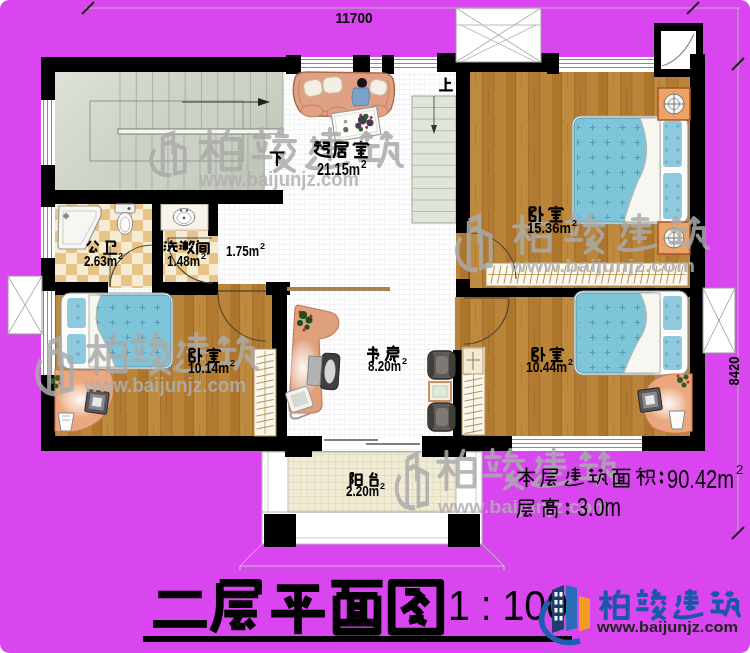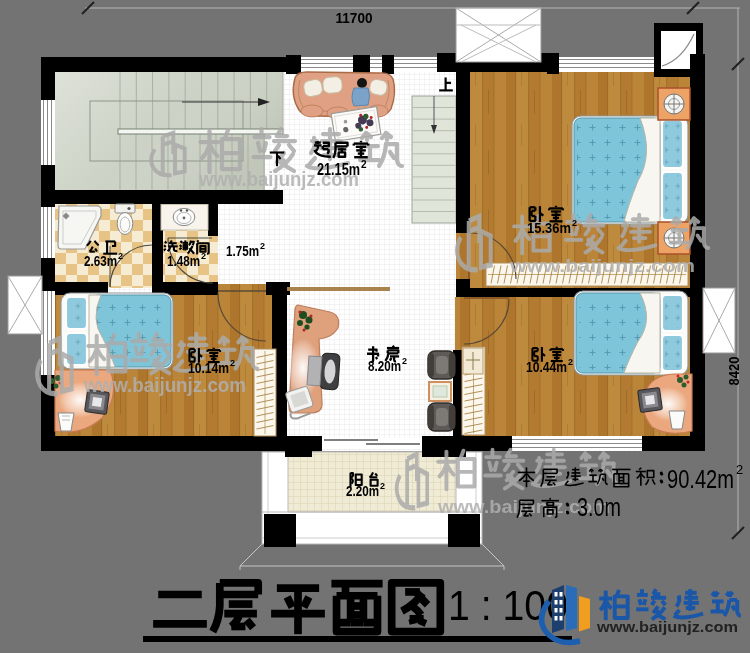--- a/index.html
+++ b/index.html
@@ -1,15 +1,15 @@
 <!DOCTYPE html>
 <html><head><meta charset="utf-8"><title>plan</title>
 <style>
 html,body{margin:0;padding:0;background:#ffffff;}
-#wrap{position:relative;width:750px;height:653px;overflow:hidden;background:#737373;}
+#wrap{position:relative;width:750px;height:653px;overflow:hidden;background:#d946ef;border-radius:9px;}
 </style></head>
 <body>
 <div id="wrap">
 <svg width="750" height="653" viewBox="0 0 750 653">
 <defs>
 <pattern id="tile" width="5" height="5" patternUnits="userSpaceOnUse">
   <rect width="5" height="5" fill="#ffffff"></rect>
   <path d="M5,0 V5 M0,5 H5" stroke="#e9e9e9" stroke-width="1" fill="none"></path>
 </pattern>
 <pattern id="wood" width="46" height="60" patternUnits="userSpaceOnUse">

